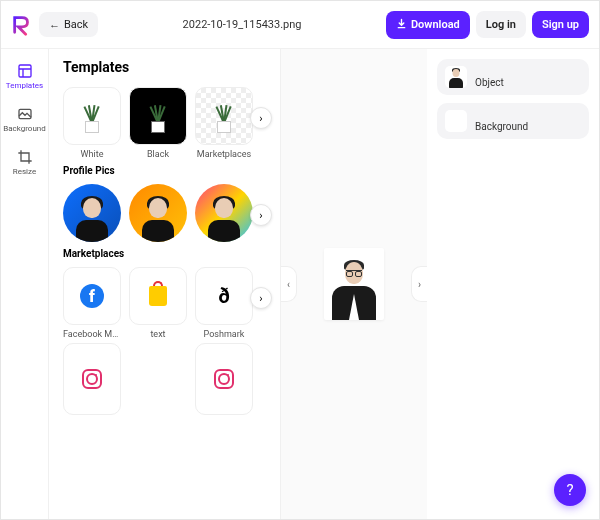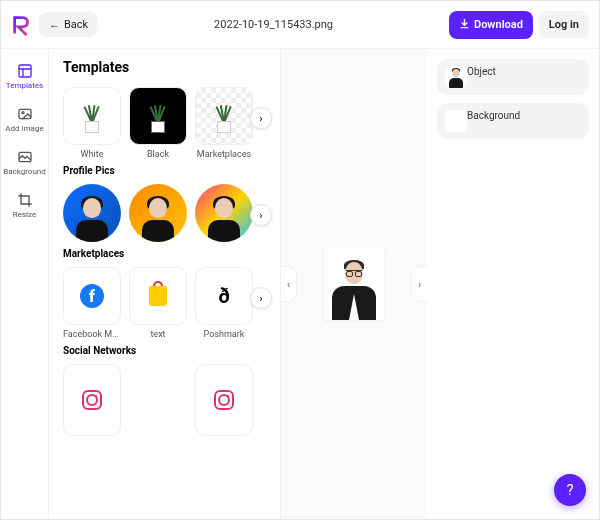--- a/index.html
+++ b/index.html
@@ -76,21 +76,21 @@
   .man .hair { position: absolute; top: 4px; left: 50%; transform: translateX(-50%); width: 20px; height: 10px; background: #2a2a2a; border-radius: 50% 50% 20% 20%; }
   .man .glasses { position: absolute; top: 14px; left: 50%; transform: translateX(-50%); width: 16px; height: 4px; border-top: 1px solid #333; display: flex; justify-content: space-between; }
   .man .glasses::before, .man .glasses::after { content: ""; width: 5px; height: 4px; border: 1px solid #333; border-radius: 2px; }
   .man .body { position: absolute; bottom: 0; left: 50%; transform: translateX(-50%); width: 44px; height: 34px; background: #1a1a1a; border-radius: 12px 12px 0 0; }
   .man .shirt { position: absolute; bottom: 0; left: 50%; transform: translateX(-50%); width: 10px; height: 26px; background: #fff; clip-path: polygon(50% 0, 100% 100%, 0 100%); }
   .canvas-arrow { position: absolute; top: 50%; transform: translateY(-50%); width: 16px; height: 36px; background: #fff; border: 1px solid #eee; display: flex; align-items: center; justify-content: center; cursor: pointer; font-size: 10px; color: #666; }
   .canvas-arrow.left { left: 0; border-radius: 0 10px 10px 0; border-left: none; }
   .canvas-arrow.right { right: 0; border-radius: 10px 0 0 10px; border-right: none; }
   
   .rpanel { width: 172px; padding: 10px; background: #fff; }
-  .rp-item { display: flex; align-items: flex-start; background: #f4f4f6; border-radius: 10px; padding: 7px 8px; margin-bottom: 8px; cursor: pointer; }
+  .rp-item { display: flex; align-items: flex-end; gap: 8px; background: #f4f4f6; border-radius: 10px; padding: 7px 8px; margin-bottom: 8px; cursor: pointer; }
   .rp-thumb { width: 22px; height: 22px; border-radius: 5px; background: #fff; display: flex; align-items: flex-end; justify-content: center; overflow: hidden; }
   .mini-man { width: 16px; height: 20px; position: relative; }
   .mini-man .h { position:absolute; top:1px; left:50%; transform:translateX(-50%); width:7px; height:8px; background:#e9cdb5; border-radius:50%; }
   .mini-man .hr { position:absolute; top:0; left:50%; transform:translateX(-50%); width:8px; height:4px; background:#2a2a2a; border-radius:50% 50% 20% 20%; }
   .mini-man .b { position:absolute; bottom:0; left:50%; transform:translateX(-50%); width:14px; height:10px; background:#1a1a1a; border-radius:5px 5px 0 0; }
   .rp-label { font-size: 10px; color: #333; }
   
   .fab { position: absolute; bottom: 14px; right: 14px; width: 32px; height: 32px; border-radius: 50%; background: #5b21ff; color: #fff; display: flex; align-items: center; justify-content: center; font-size: 15px; cursor: pointer; box-shadow: 0 2px 8px rgba(91,33,255,0.4); }
 </style>
 </head>
@@ -120,44 +120,37 @@
         <span>
           <svg width="11" height="11" viewBox="0 0 24 24" fill="none" stroke="#fff" stroke-width="3" stroke-linecap="round">
               <path d="M12 3v12M7 11l5 5 5-5M5 21h14"></path>
             </svg>
         </span>
         <span>Download</span>
       </button>
       <button class="btn btn-login">
         <span>Log in</span>
       </button>
+      <button class="btn btn-signup">
+        <span>Sign up</span>
+      </button>
     </div>
   </div>
 
   <div class="body">
 
     <div class="rail">
       <div class="rail-item active">
         <span class="ricon">
           <svg width="16" height="16" viewBox="0 0 24 24" fill="none" stroke="currentColor" stroke-width="2">
               <rect x="3" y="3" width="18" height="18" rx="2"></rect>
               <path d="M3 9h18M9 9v12"></path>
             </svg>
         </span>
         <span>Templates</span>
-      </div>
-      <div class="rail-item">
-        <span class="ricon">
-          <svg width="16" height="16" viewBox="0 0 24 24" fill="none" stroke="currentColor" stroke-width="2">
-              <rect x="3" y="5" width="18" height="14" rx="2"></rect>
-              <circle cx="9" cy="10" r="1.5"></circle>
-              <path d="M21 17l-5-5-8 8"></path>
-            </svg>
-        </span>
-        <span>Add image</span>
       </div>
       <div class="rail-item">
         <span class="ricon">
           <svg width="16" height="16" viewBox="0 0 24 24" fill="none" stroke="currentColor" stroke-width="2">
               <rect x="3" y="5" width="18" height="14" rx="2"></rect>
               <path d="M3 15l5-5 4 4 3-3 6 6"></path>
             </svg>
         </span>
         <span>Background</span>
       </div>
@@ -271,21 +264,20 @@
           <div class="mkt-thumb">
               <div class="posh">ð</div>
             </div>
           <div class="cap">Poshmark</div>
         </div>
         <div class="carousel-next">
           <span>›</span>
         </div>
       </div>
 
-      <div class="section-title">Social Networks</div>
       <div class="row">
         <div class="soc-thumb">
             <div class="insta"></div>
           </div>
         <div class="soc-thumb" style="visibility:hidden"></div>
         <div class="soc-thumb">
             <div class="insta"></div>
           </div>
       </div>
     </div>

